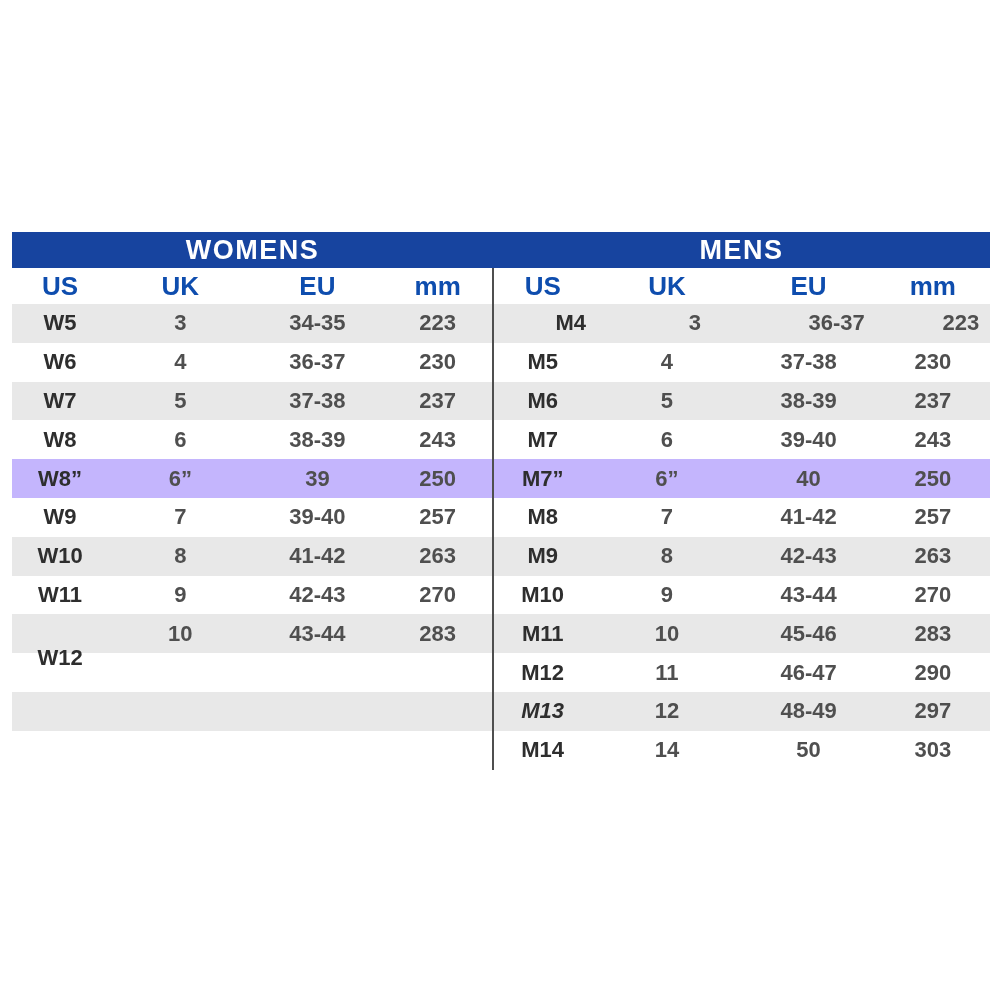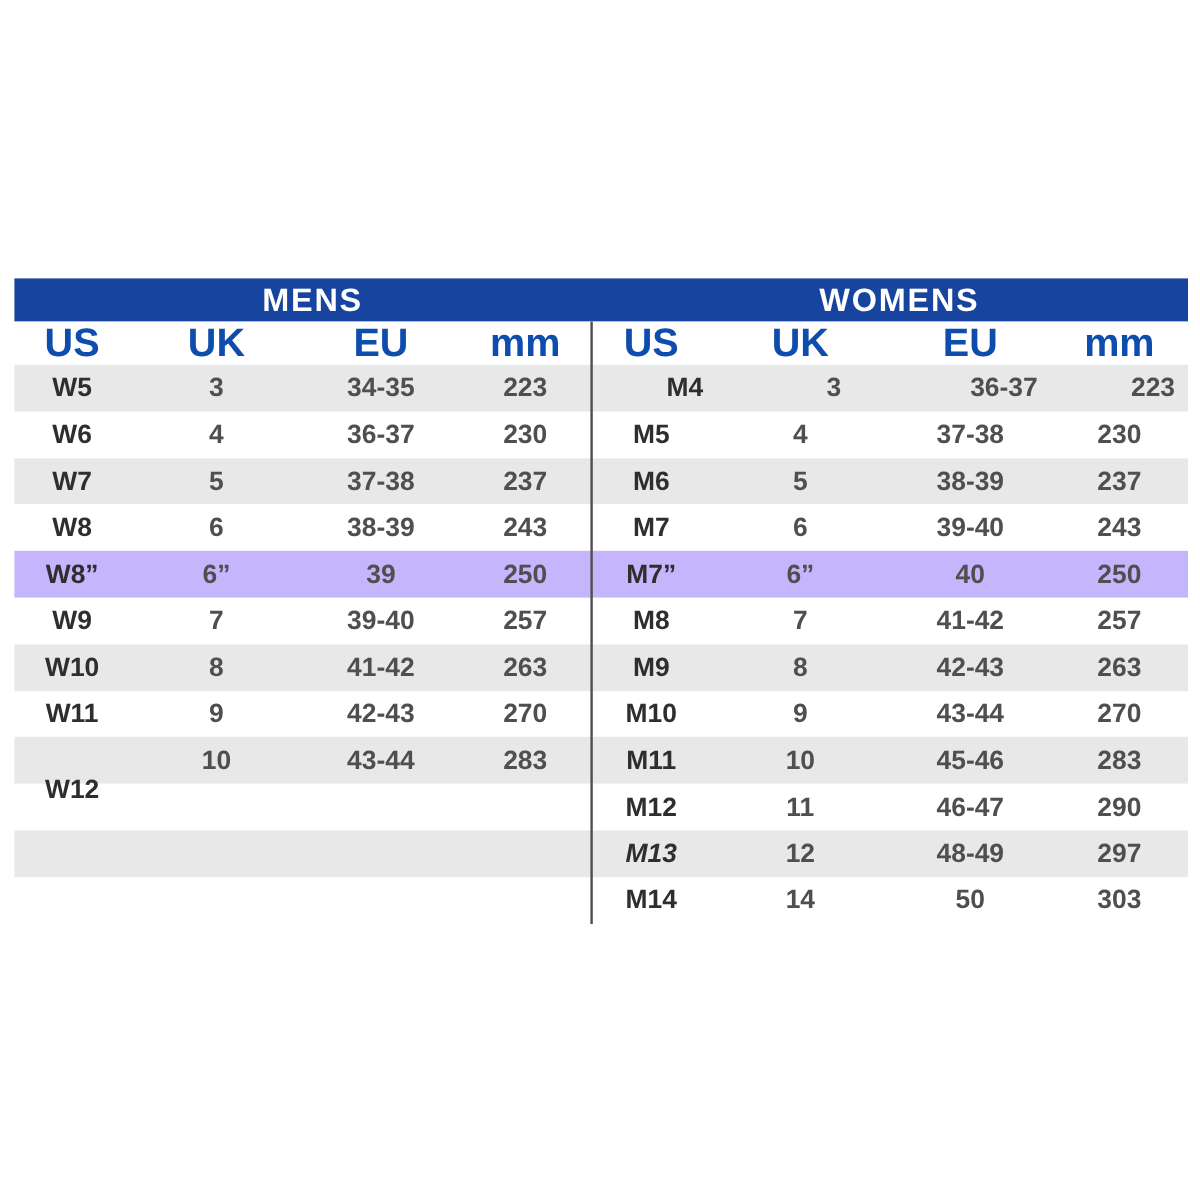--- a/index.html
+++ b/index.html
@@ -21,35 +21,35 @@
   .w481 { width: 481px; flex: 0 0 481px; }
   .w497 { width: 497px; flex: 0 0 497px; }
 
   .colhead { display: flex; height: 36px; background: #ffffff; }
   .half { display: flex; }
   .cell {
     display: flex; align-items: center; justify-content: center;
     white-space: nowrap;
   }
   .c0 { width: 20%; } .c1 { width: 30%; } .c2 { width: 27%; } .c3 { width: 23%; }
-  .colhead .cell { font-size: 33px; }
+  .colhead .cell { font-size: 26px; }
 
   .rows .row { display: flex; height: 38.8px; }
   .rows .cell { font-size: 22px; }
 
   .divider { position: absolute; left: 480px; top: 36px; width: 2px; height: 502px; }
 </style>
 </head>
 <body>
 
 <div class="sheet">
 
   <div class="titlebar" style="background: rgb(23, 68, 159);">
+    <div class="title-half w481" style="color: rgb(255, 255, 255);">WOMENS</div>
     <div class="title-half w497" style="color: rgb(255, 255, 255);">MENS</div>
-    <div class="title-half w481" style="color: rgb(255, 255, 255);">WOMENS</div>
   </div>
 
   <div class="colhead">
     <div class="half w481">
       <div class="cell c0" style="color: rgb(14, 77, 174);">US</div>
       <div class="cell c1" style="color: rgb(14, 77, 174);">UK</div>
       <div class="cell c2" style="color: rgb(14, 77, 174);">EU</div>
       <div class="cell c3" style="color: rgb(14, 77, 174);">mm</div>
     </div>
     <div class="half w497">

